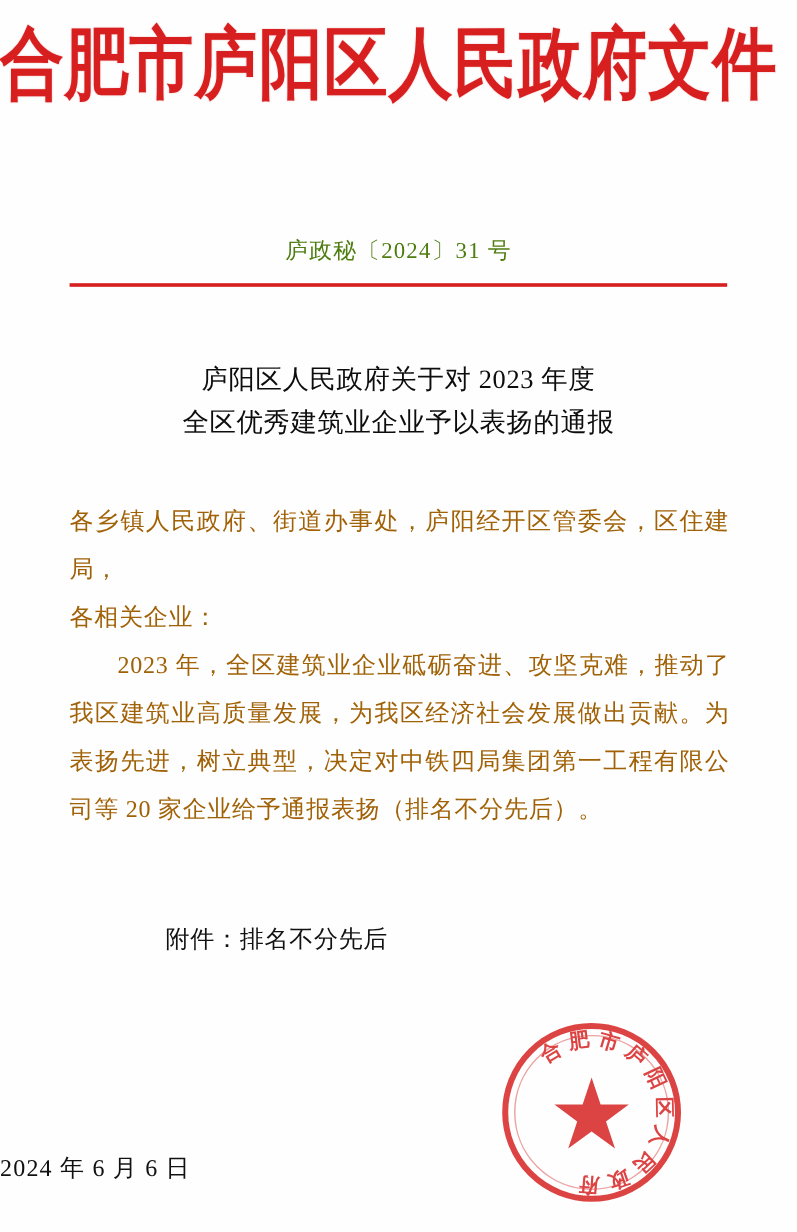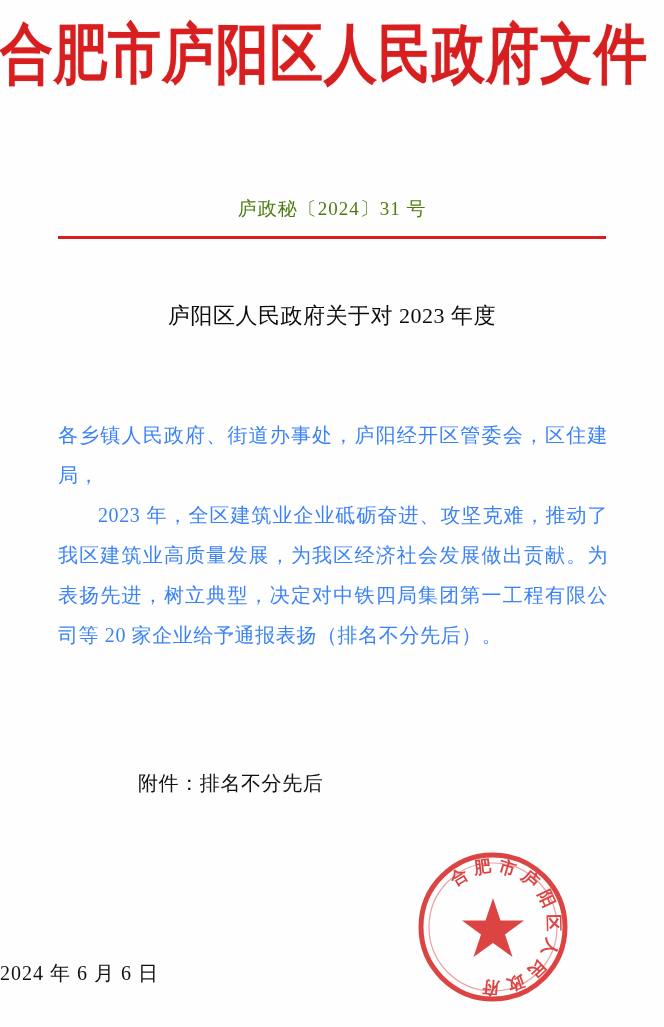--- a/index.html
+++ b/index.html
@@ -86,21 +86,21 @@
 
   
   .body-text {
     position: absolute;
     top: 415px;
     left: 58px;
     width: 550px;
     font-size: 20px;
     line-height: 40px;
     letter-spacing: 0.6px;
-    color: #3b82f6;
+    color: #a16207;
     text-align: justify;
   }
   .body-text p {
     margin: 0 0 0 0;
   }
   .indent {
     text-indent: 2em;
   }
 
   .attachment {
@@ -149,24 +149,26 @@
   <div class="masthead">
     <div class="masthead-title">合肥市庐阳区人民政府文件</div>
   </div>
 
   <div class="doc-number">庐政秘〔2024〕31 号</div>
 
   <div class="red-rule"></div>
 
   <div class="doc-title">
     <span class="line">庐阳区人民政府关于对 2023 年度</span>
+    <span class="line">全区优秀建筑业企业予以表扬的通报</span>
   </div>
 
   <div class="body-text">
     <p>各乡镇人民政府、街道办事处，庐阳经开区管委会，区住建局，</p>
+    <p>各相关企业：</p>
     <p class="indent">2023 年，全区建筑业企业砥砺奋进、攻坚克难，推动了我区建筑业高质量发展，为我区经济社会发展做出贡献。为表扬先进，树立典型，决定对中铁四局集团第一工程有限公司等 20 家企业给予通报表扬（排名不分先后）。</p>
   </div>
 
   <div class="attachment">附件：排名不分先后</div>
 
   <div class="seal">
     <svg width="170" height="170" viewBox="0 0 170 170" aria-hidden="true">
       <g opacity="0.88">
         <circle cx="85" cy="85" r="72" fill="none" stroke="#d82b2b" stroke-width="5"></circle>
         <circle cx="85" cy="85" r="64" fill="none" stroke="#d82b2b" stroke-width="1.2" opacity="0.5"></circle>

